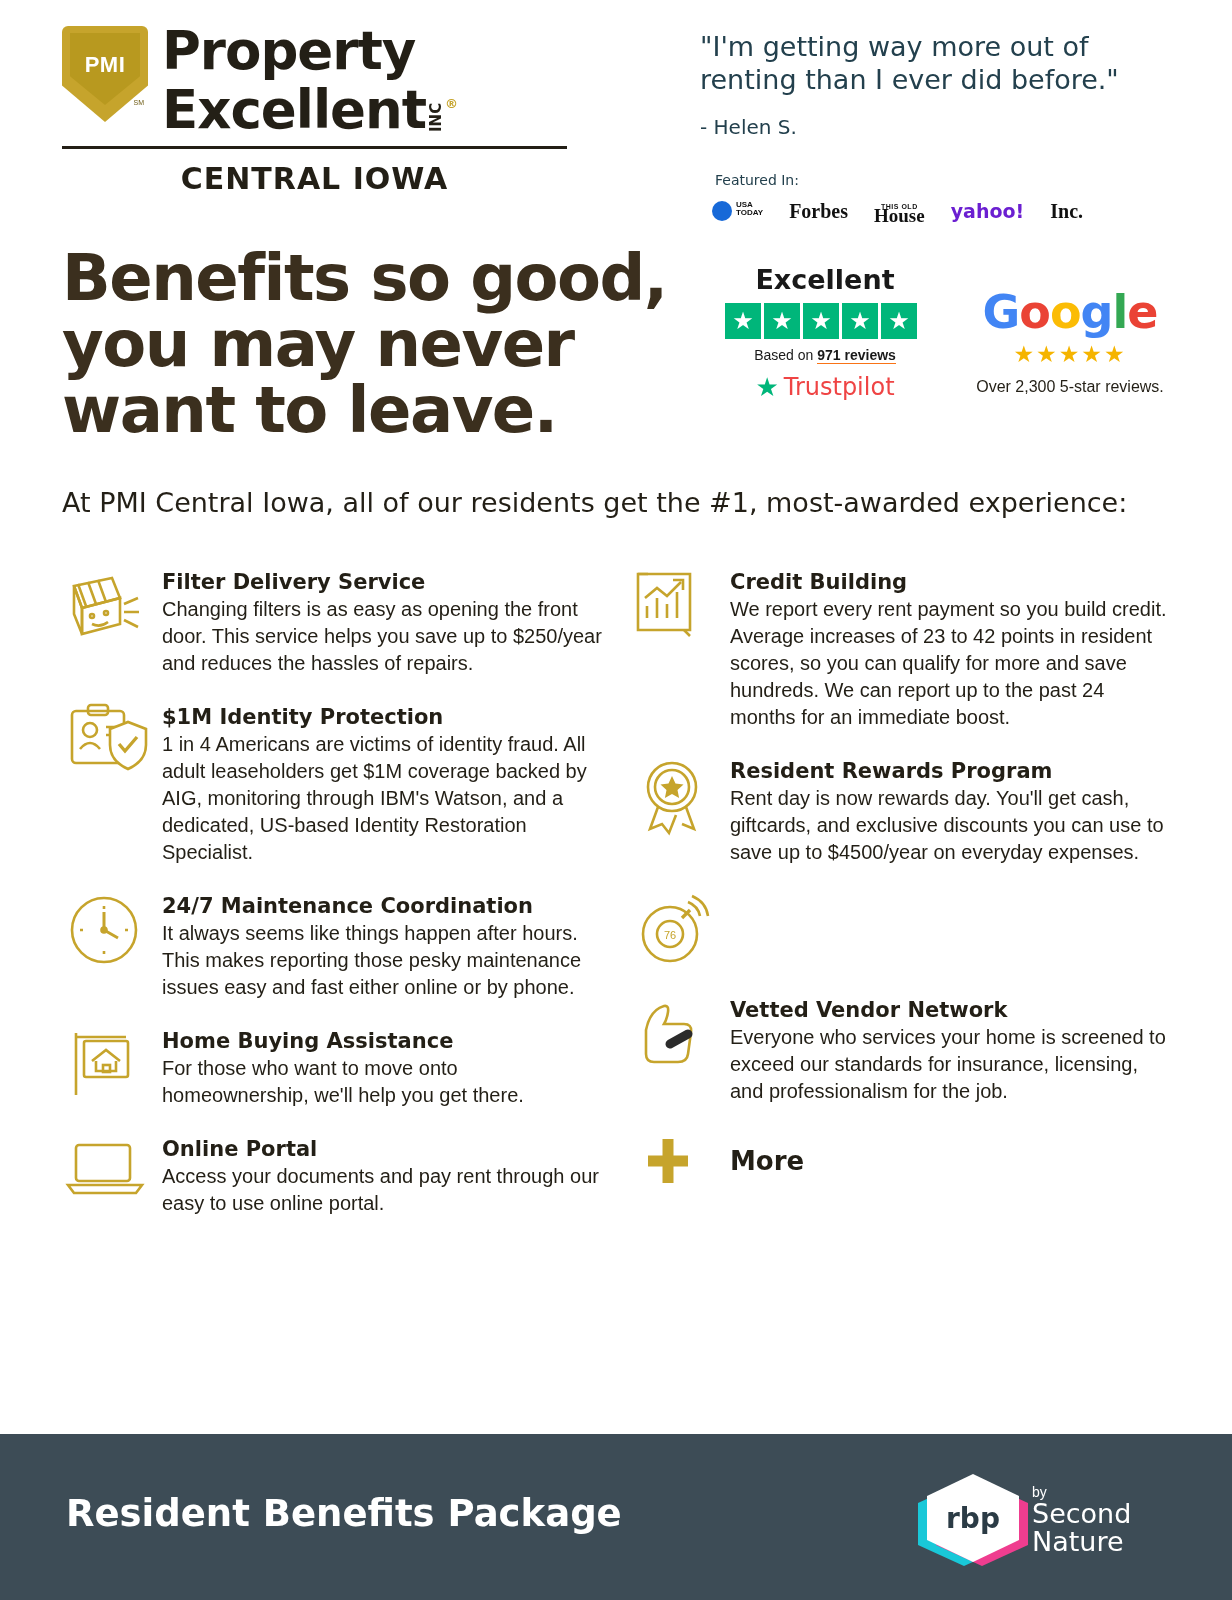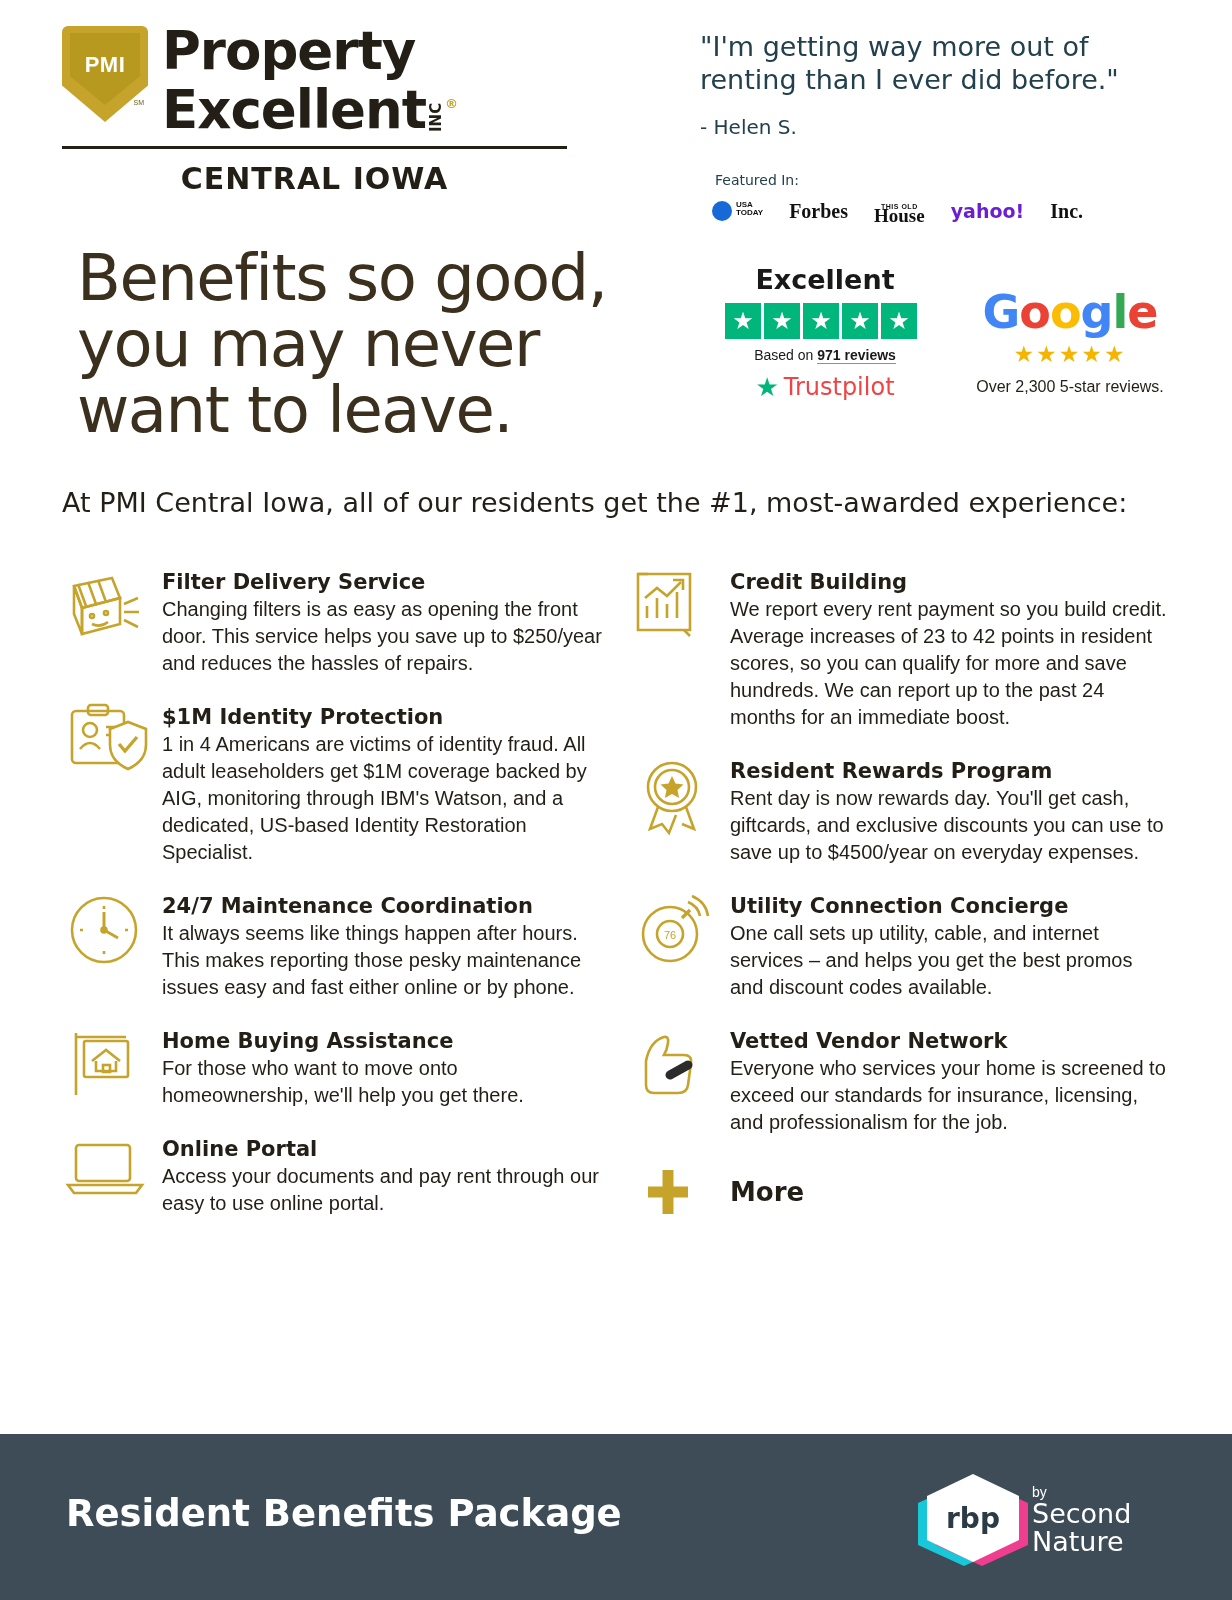--- a/index.html
+++ b/index.html
@@ -113,23 +113,22 @@
   .google-block { position:absolute; left:945px; top:285px; width:250px; text-align:center; }
   .g-word { font-size:46px; font-weight:bold; letter-spacing:-1px; font-family:"DejaVu Sans", sans-serif;}
   .g-b{color:#4285F4}.g-r{color:#EA4335}.g-y{color:#FBBC05}.g-g{color:#34A853}
   .g-stars { color:#f5b400; font-size:23px; letter-spacing:2px; margin-top:2px; }
   .g-sub { margin-top:10px; font-size:16px; color:#231f16; }
 
   
   .headline {
     position:absolute; left:62px; top:245px; width:620px;
     font-family:"DejaVu Sans", sans-serif;
-    font-weight:normal; font-size:64px; line-height:66px; color:#3b2f1e;
+    font-weight:bold; font-size:64px; line-height:66px; color:#3b2f1e;
     letter-spacing:-1.5px;
-    margin-left:15px;
   }
   .intro {
     position:absolute; left:62px; top:487px; width:1100px;
     font-size:27px; color:#231f16;
     font-family:"DejaVu Sans", sans-serif;
   }
 
   
   .col { position:absolute; width:540px; }
   .col-left { left:62px; top:568px; }
@@ -410,24 +409,20 @@
         <svg width="90" height="80" viewBox="0 0 90 80">
           <g fill="none" stroke="#c6a42c" stroke-width="2.6">
             <circle cx="40" cy="42" r="27"></circle>
             <circle cx="40" cy="42" r="13"></circle>
             <text x="40" y="47" font-size="11" fill="#c6a42c" stroke="none" text-anchor="middle" font-family="Liberation Sans, sans-serif">76</text>
             <path d="M52 26 l8 -8" stroke-width="3.4"></path>
             <path d="M58 10 q10 4 12 14 M62 4 q14 6 16 20"></path>
           </g>
         </svg>
       </div>
-      <div class="b-body">
-        <div class="b-title">Utility Connection Concierge</div>
-        <div class="b-text">One call sets up utility, cable, and internet services – and helps you get the best promos and discount codes available.</div>
-      </div>
     </div>
 
     <div class="benefit">
       <div class="b-icon">
         <svg width="90" height="80" viewBox="0 0 90 80">
           <g fill="none" stroke="#c6a42c" stroke-width="2.6">
             <path d="M16 34 q4 -20 18 -24 q5 -1 4 6 q-1 7 -4 12 h20 q8 0 7 8 l-3 22 q-1 8 -10 8 h-24 q-8 0 -8 -8 Z"></path>
             <path d="M40 48 l18 -10" stroke="#2b2b2b" stroke-width="9" stroke-linecap="round"></path>
           </g>
         </svg>

